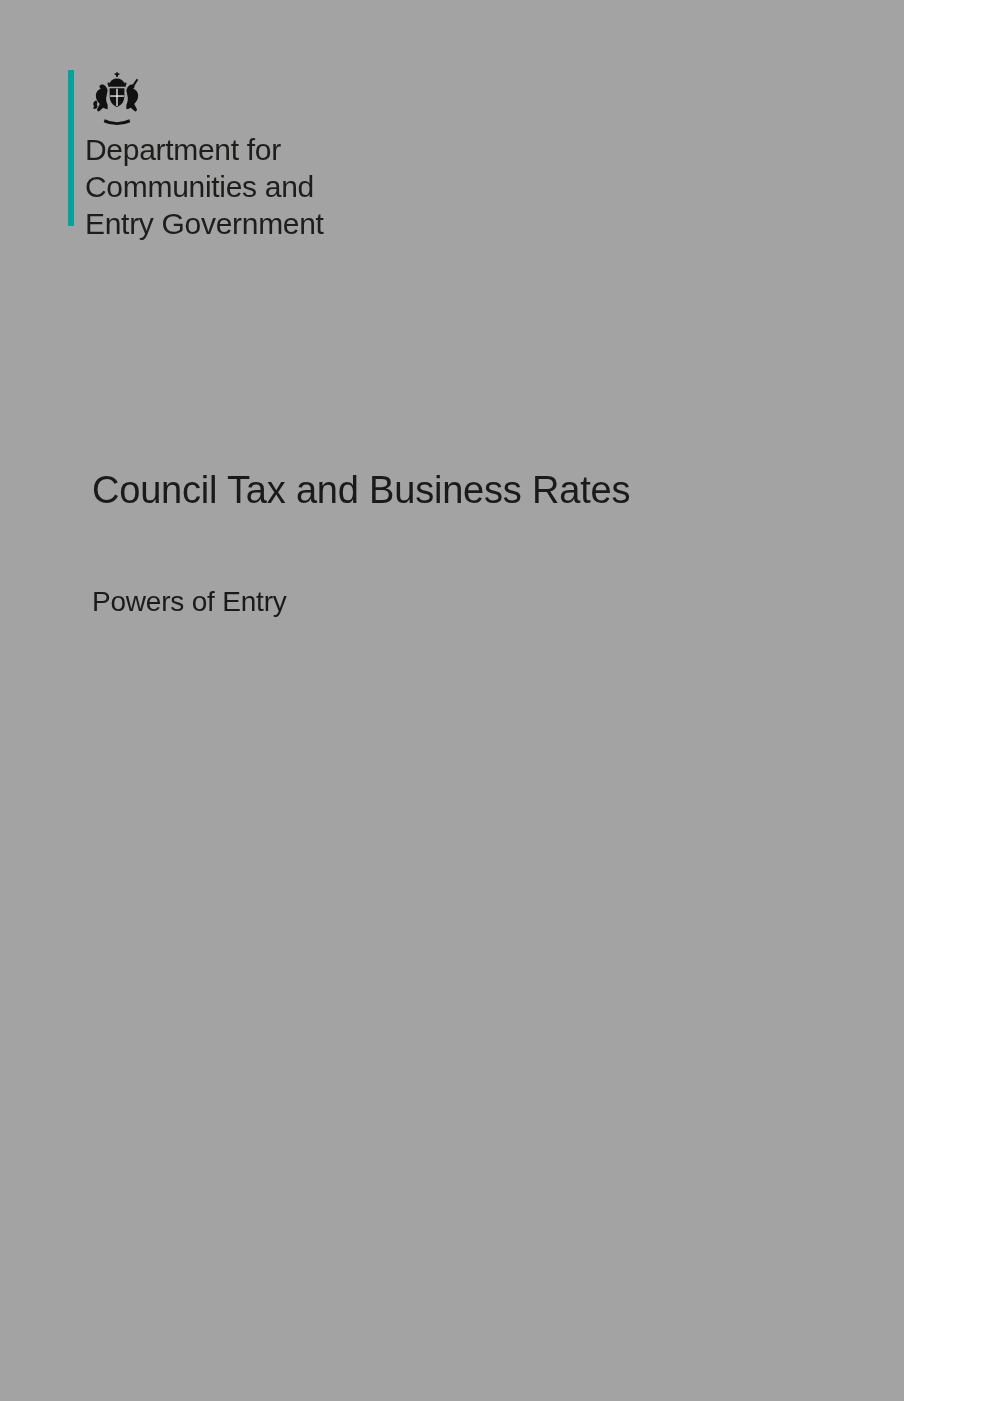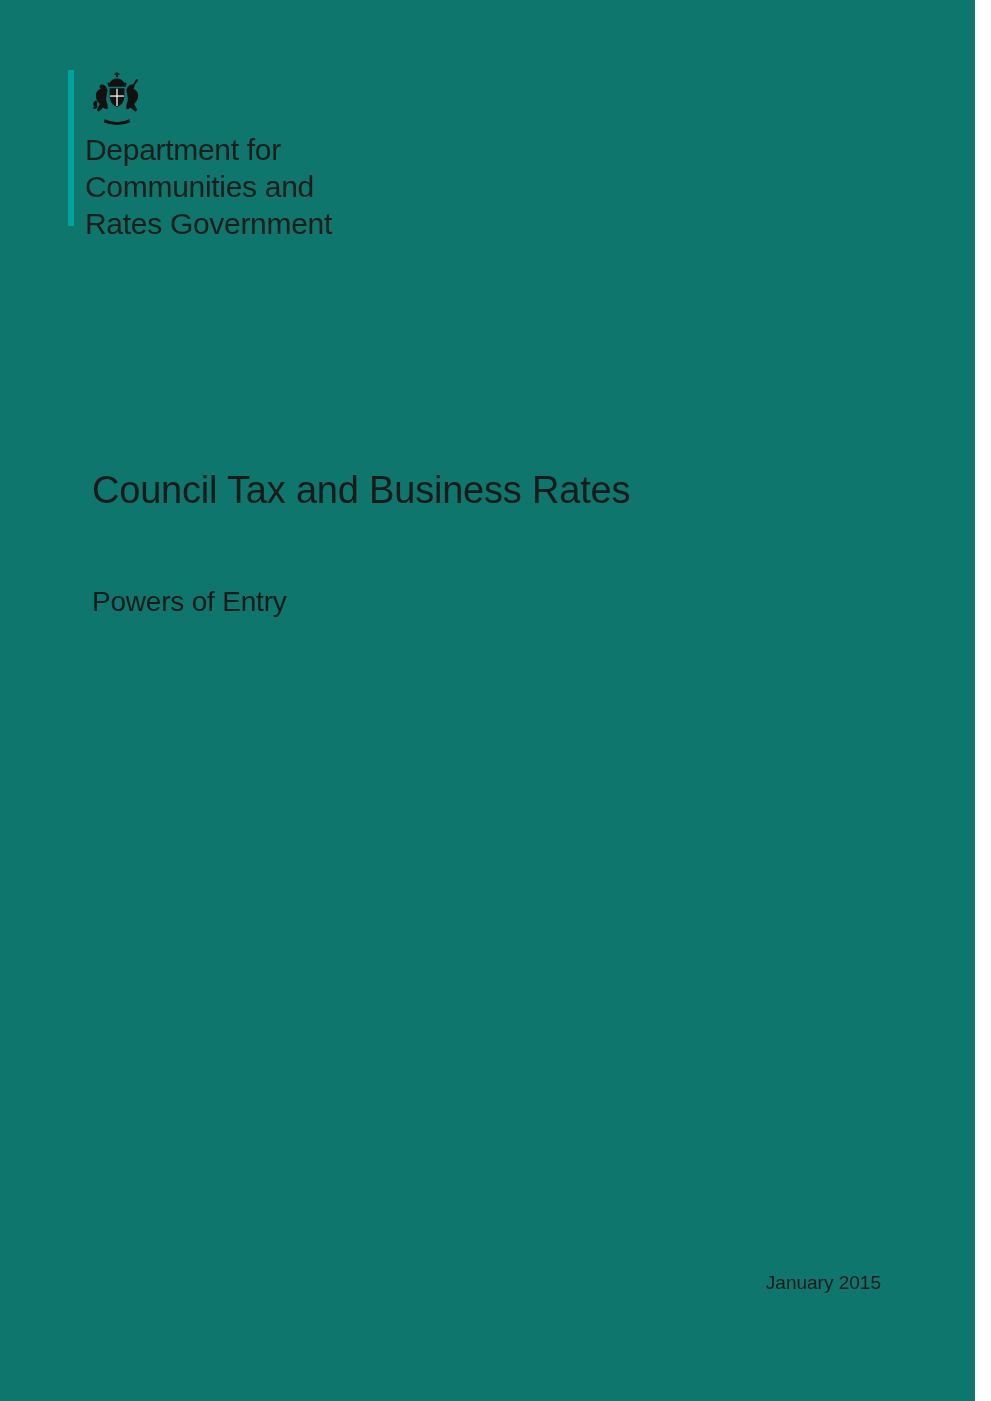--- a/index.html
+++ b/index.html
@@ -2,23 +2,23 @@
 <html><head>
 <meta charset="utf-8">
 <style>
   html, body {
     margin: 0;
     padding: 0;
     background: #ffffff;
   }
   .page {
     position: relative;
-    width: 975px;
+    width: 904px;
     height: 1401px;
-    background: #0f766e;
+    background: #a3a3a3;
     font-family: "Liberation Sans", sans-serif;
     color: #1d1d1b;
     overflow: hidden;
   }
 
   
   .logo {
     position: absolute;
     left: 68px;
     top: 70px;
@@ -118,26 +118,25 @@
         </g>
         <g stroke="#ffffff" stroke-width="2.5">
 
           <line x1="65" y1="34" x2="65" y2="69"></line>
           <line x1="51" y1="49" x2="79" y2="49"></line>
         </g>
       </svg>
       <div class="logo-text">
         <div>Department for</div>
         <div>Communities and</div>
-        <div>Rates Government</div>
+        <div>Entry Government</div>
       </div>
     </div>
   </div>
 
   <div class="cover-title">Council Tax and Business Rates</div>
 
   <div class="cover-subtitle">Powers of Entry</div>
 
   <div class="footer">
-    <div>January 2015</div>
   </div>
 
 </div>
 
 </body></html>

